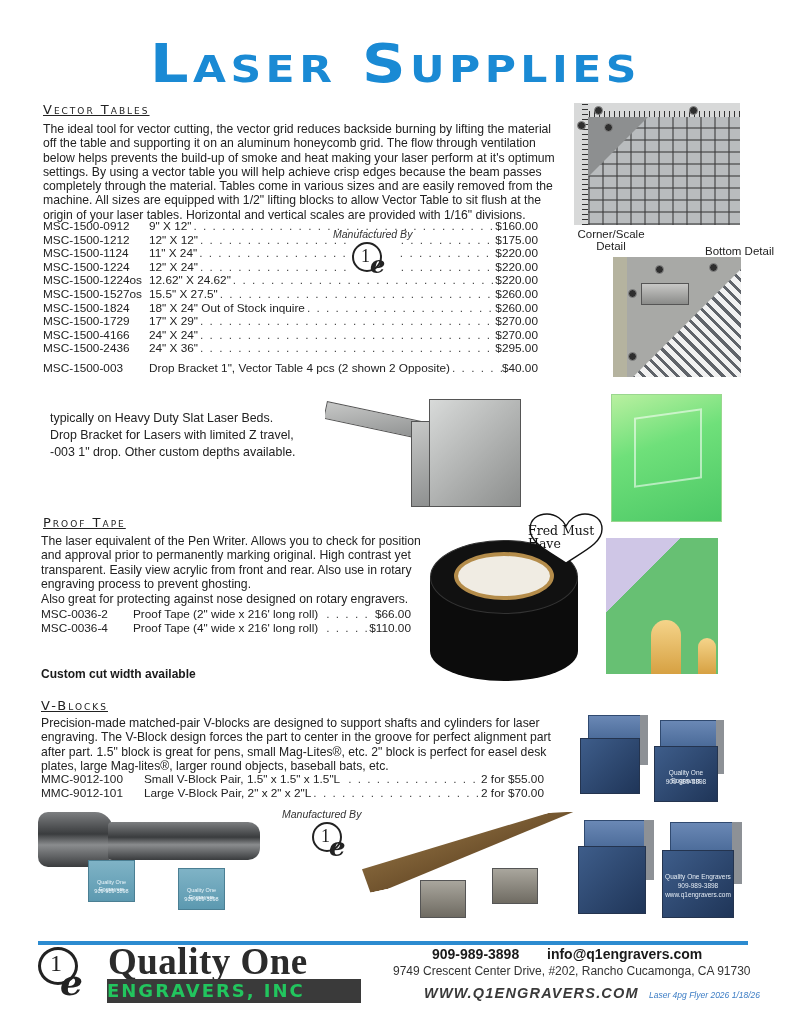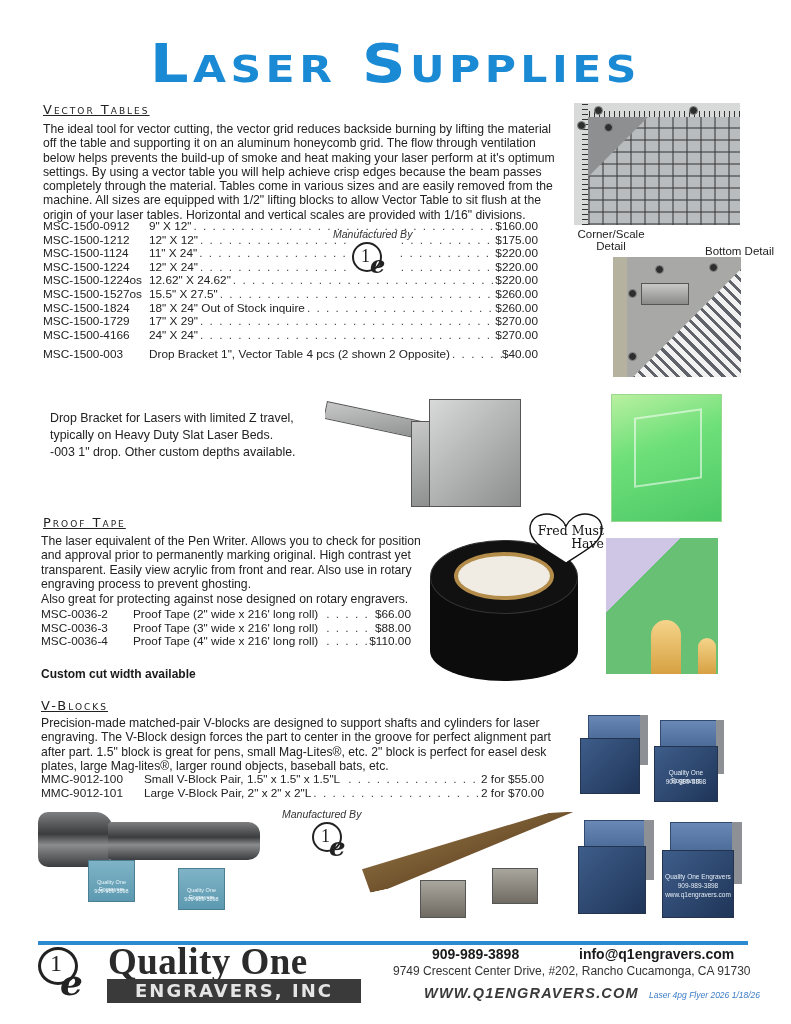--- a/index.html
+++ b/index.html
@@ -76,37 +76,37 @@
   .green-photo { background: linear-gradient(160deg, #b9f0a0 0%, #6fe07a 40%, #4cc866 100%); border: 1px solid #9ad78f; }
   .green-photo2 { background: linear-gradient(135deg, #cfc6e6 0 30%, #67c073 30% 100%); }
   .finger { position: absolute; border-radius: 20px 20px 6px 6px; background: linear-gradient(#f5d48a, #d39b3a); }
 
   .tape-roll { position: absolute; }
   .tape-body { position: absolute; left: 0; top: 36px; width: 148px; height: 105px; background: #0c0c0c; border-radius: 0 0 74px 74px / 0 0 30px 30px; }
   .tape-top { position: absolute; left: 0; top: 0; width: 148px; height: 74px; border-radius: 50%; background: #111; border: 1px solid #333; }
   .tape-core { position: absolute; left: 24px; top: 12px; width: 100px; height: 48px; border-radius: 50%; background: #f0ece3; border: 4px solid #b48c4a; }
 
   .heart { position: absolute; }
-  .heart-text { position: absolute; left: 0; width: 100%; text-align: right; font-family: "DejaVu Serif", serif; font-size: 12.5px; color: #111; line-height: 14px; }
+  .heart-text { position: absolute; left: 0; width: 100%; text-align: left; font-family: "DejaVu Serif", serif; font-size: 12.5px; color: #111; line-height: 14px; }
 
   .vblock-blue { position: absolute; background: linear-gradient(135deg, #3e5d8a, #1f3558); border: 1px solid #24344f; }
   .vblock-back { position: absolute; background: linear-gradient(#6a88b5, #4a6a98); border: 1px solid #304a70; }
   .vblock-side { position: absolute; background: #8d9196; }
   .vblock-etch { position: absolute; font-size: 6.5px; color: #e6edf5; text-align: center; line-height: 8px; width: 100%; }
 
   .flashlight-body { position: absolute; background: linear-gradient(#7d7f81, #3a3c3e 40%, #8a8c8e 60%, #3a3c3e); border-radius: 8px; }
   .teal-block { position: absolute; background: linear-gradient(#7fb3c6, #5c99b0); border: 1px solid #4b7f93; }
   .teal-etch { position: absolute; width: 100%; text-align: center; font-size: 5.5px; color: #eef7fb; line-height: 7px; }
   .wood { position: absolute; background: linear-gradient(170deg, #8a6b3e, #5d4121); }
   .steel-block { position: absolute; background: linear-gradient(#a9a69d, #6f6b62); border: 1px solid #555; }
 
   .footer-rule { position: absolute; left: 38px; top: 941px; width: 710px; height: 4px; background: #2c8bd0; }
   .brand-name { position: absolute; left: 108px; top: 940px; font-family: "Liberation Serif", serif; font-weight: bold; font-size: 37px; color: #2b2b2b; letter-spacing: 0.5px; }
-  .brand-sub { position: absolute; left: 107px; top: 979px; width: 254px; height: 24px; background: #3a3a3a; color: #e5e5e5;
-    font-family: "DejaVu Sans", sans-serif; font-weight: bold; font-size: 18px; letter-spacing: 2px; line-height: 24px; text-align: center; }
+  .brand-sub { position: absolute; left: 107px; top: 979px; width: 254px; height: 24px; background: #3a3a3a; color: #22c55e;
+    font-family: "DejaVu Sans", sans-serif; font-weight: bold; font-size: 18px; letter-spacing: 2px; line-height: 24px; }
   .contact { position: absolute; font-weight: bold; font-size: 14px; color: #1a1a1a; }
   .address { position: absolute; font-size: 12px; color: #333; }
   .website { position: absolute; font-weight: bold; font-style: italic; font-size: 14.5px; letter-spacing: 1.2px; color: #3a3a3a; }
   .flyer-id { position: absolute; font-style: italic; font-size: 8.5px; color: #3b7cc4; }
 </style>
 </head>
 <body>
 
 <div class="title">Laser Supplies</div>
 
@@ -160,20 +160,26 @@
       <span class="code" style="width:106px">MSC-1500-1729</span>
       <span class="desc">17" X 29"</span>
       <span class="dots"></span>
       <span class="price">$270.00</span>
     </div>
   <div class="price-row">
       <span class="code" style="width:106px">MSC-1500-4166</span>
       <span class="desc">24" X 24"</span>
       <span class="dots"></span>
       <span class="price">$270.00</span>
+    </div>
+  <div class="price-row">
+      <span class="code" style="width:106px">MSC-1500-2436</span>
+      <span class="desc">24" X 36"</span>
+      <span class="dots"></span>
+      <span class="price">$295.00</span>
     </div>
   <div class="price-row" style="margin-top:6px;">
       <span class="code" style="width:106px">MSC-1500-003</span>
       <span class="desc">Drop Bracket 1", Vector Table 4 pcs (2 shown 2 Opposite)</span>
       <span class="dots"></span>
       <span class="price">$40.00</span>
     </div>
 </div>
 
 <div class="mfg-label" style="left:333px; top:228px;">Manufactured By</div>
@@ -203,22 +209,22 @@
   <div class="bottom-plate"></div>
   <div class="bottom-frame-left"></div>
   <div class="block" style="left:28px; top:26px; width:48px; height:22px;"></div>
   <div class="screw" style="left:42px; top:8px;"></div>
   <div class="screw" style="left:96px; top:6px;"></div>
   <div class="screw" style="left:15px; top:32px;"></div>
   <div class="screw" style="left:15px; top:95px;"></div>
 </div>
 
 <div class="para" style="left:50px; top:410px; width:300px; font-size:12.4px; line-height:17px;">
+  <div>typically on Heavy Duty Slat Laser Beds.</div>
   <div>Drop Bracket for Lasers with limited Z travel,</div>
-  <div>typically on Heavy Duty Slat Laser Beds.</div>
   <div>-003 1" drop.  Other custom depths available.</div>
 </div>
 
 <div class="img" style="left:325px; top:393px; width:200px; height:120px;">
   <div class="bracket-flat" style="left:2px; top:8px; width:100px; height:18px; transform:rotate(12deg); transform-origin:left top;"></div>
   <div class="bracket-flat" style="left:86px; top:28px; width:20px; height:86px;"></div>
   <div class="bracket-flat" style="left:104px; top:6px; width:92px; height:108px; background:linear-gradient(135deg,#d8dad9,#8c8e8d);"></div>
 </div>
 
 <div class="img green-photo" style="left:611px; top:394px; width:111px; height:128px;">
@@ -232,26 +238,20 @@
 <div class="section-head" style="left:43px; top:515px;">Proof Tape</div>
 <div class="para" style="left:41px; top:534px; width:380px;">The laser equivalent of the Pen Writer.  Allows you to check for position and approval prior to permanently marking original.  High contrast yet transparent. Easily view acrylic from front and rear. Also use in rotary engraving process to prevent ghosting.</div>
 <div class="para" style="left:41px; top:592px; width:400px;">Also great for protecting against nose designed on rotary engravers.</div>
 
 <div class="price-table" style="left:41px; top:608px; width:370px;">
   <div class="price-row">
       <span class="code" style="width:92px">MSC-0036-2</span>
       <span class="desc">Proof Tape (2" wide x 216' long roll)</span>
       <span class="dots" style="padding-left:8px"></span>
       <span class="price">$66.00</span>
-    </div>
-  <div class="price-row">
-      <span class="code" style="width:92px">MSC-0036-3</span>
-      <span class="desc">Proof Tape (3" wide x 216' long roll)</span>
-      <span class="dots" style="padding-left:8px"></span>
-      <span class="price">$88.00</span>
     </div>
   <div class="price-row">
       <span class="code" style="width:92px">MSC-0036-4</span>
       <span class="desc">Proof Tape (4" wide x 216' long roll)</span>
       <span class="dots" style="padding-left:8px"></span>
       <span class="price">$110.00</span>
     </div>
 </div>
 <div style="position:absolute; left:41px; top:667px; font-size:12px; font-weight:bold;">Custom cut width available</div>
 
@@ -343,16 +343,16 @@
 <div class="q1-mark" style="left:36px; top:945px; width:66px; height:60px;">
   <div class="q1-circle" style="left:2px; top:2px; width:40px; height:38px; border-width:3px;"></div>
   <div class="q1-one" style="left:14px; top:5px; font-size:24px;">1</div>
   <div class="q1-e" style="left:24px; top:16px; font-size:36px;">e</div>
 </div>
 
 <div class="brand-name">Quality One</div>
 <div class="brand-sub">ENGRAVERS, INC</div>
 
 <div class="contact" style="left:432px; top:946px;">909-989-3898</div>
-<div class="contact" style="left:547px; top:946px;margin-left:32px;">info@q1engravers.com</div>
+<div class="contact" style="left:547px; top:946px;">info@q1engravers.com</div>
 <div class="address" style="left:393px; top:964px;">9749 Crescent Center Drive, #202, Rancho Cucamonga, CA  91730</div>
 <div class="website" style="left:424px; top:985px;">WWW.Q1ENGRAVERS.COM</div>
 <div class="flyer-id" style="left:649px; top:990px;">Laser 4pg Flyer 2026  1/18/26</div>
 
 </body></html>

